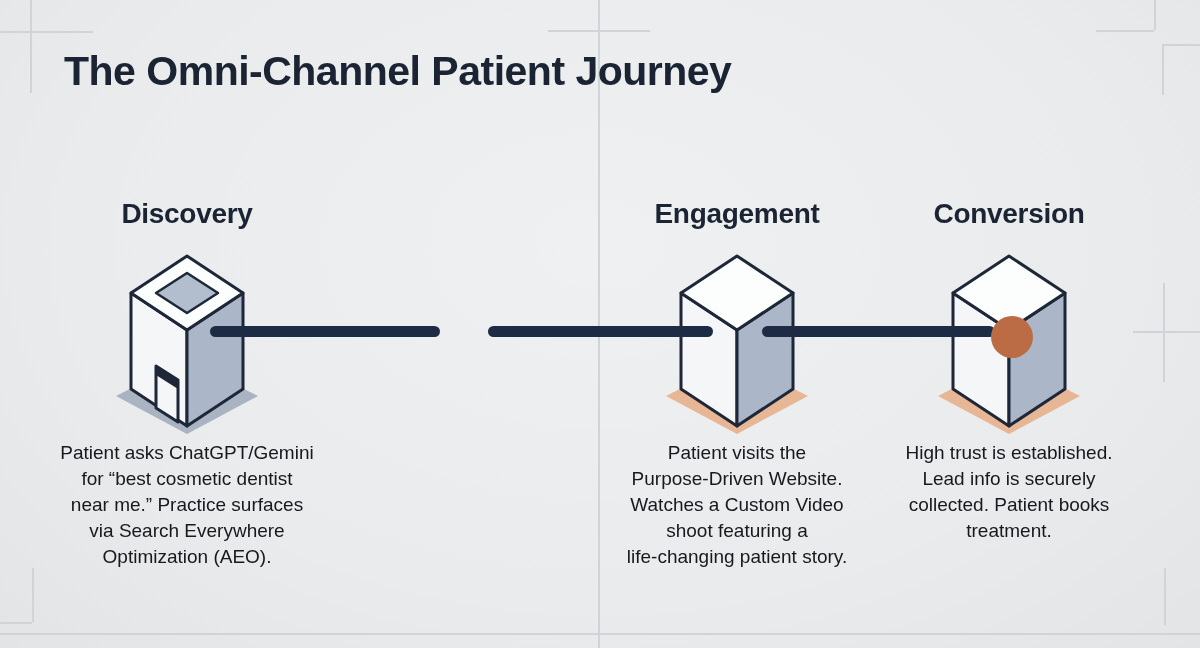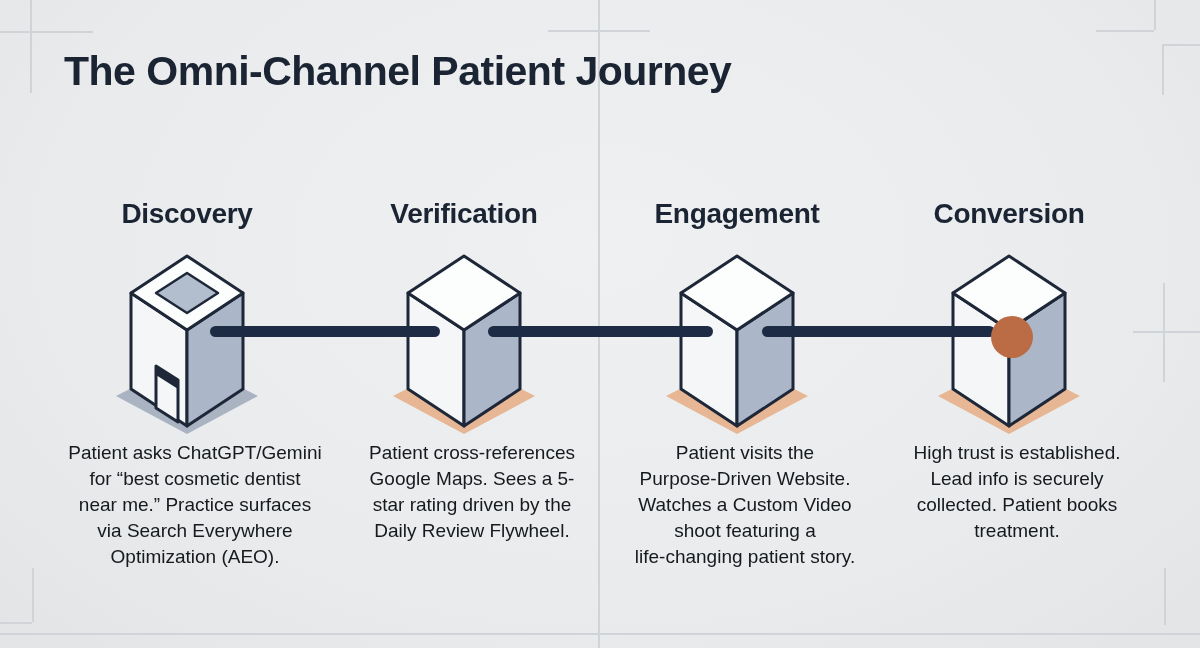--- a/index.html
+++ b/index.html
@@ -23,21 +23,21 @@
     font-size:41px; font-weight:700; letter-spacing:-0.5px;
     color:var(--heading); z-index:2;
   }
   .stage{position:absolute; top:186px; width:282px; z-index:2;}
   .stage-label{
     margin:12px; text-align:center; font-size:28px; font-weight:700;
     color:var(--heading); letter-spacing:-0.3px;
   }
   .icon-wrap{position:absolute; top:62px; left:66px; width:150px; height:196px;}
   .stage-desc{
-    position:absolute; top:254px; left:8px; width:282px; margin:0;
+    position:absolute; top:254px; left:0; width:282px; margin:0;
     text-align:center; font-size:19px; line-height:26px; font-weight:400;
     color:var(--body-text); white-space:pre-line;
   }
   .cube{stroke:var(--cube-outline); stroke-width:3; stroke-linejoin:round;}
   .face-top{fill:var(--cube-top);}
   .face-left{fill:var(--cube-left);}
   .face-right{fill:var(--cube-right);}
   .inner-hole{fill:var(--inner-hole); stroke:var(--cube-outline); stroke-width:2.5; stroke-linejoin:round;}
   .door{fill:var(--cube-left); stroke:var(--cube-outline); stroke-width:3; stroke-linejoin:round;}
   .door-shade{fill:var(--cube-outline); stroke:none;}
@@ -92,35 +92,20 @@
         <polygon class="door-shade" points="44,118 66,132 66,141 44,127"></polygon>
       </svg>
     </div>
     <p class="stage-desc">Patient asks ChatGPT/Gemini
 for “best cosmetic dentist
 near me.” Practice surfaces
 via Search Everywhere
 Optimization (AEO).</p>
   </section>
 
-  <section class="stage" style="left:323px;">
-    <h2 class="stage-label">Verification</h2>
-    <div class="icon-wrap">
-      <svg width="150" height="196" viewBox="0 0 150 196">
-        <polygon class="shadow-peach" points="75,112 146,148 75,186 4,148"></polygon>
-        <polygon class="cube face-left" points="19,45 75,82 75,178 19,141"></polygon>
-        <polygon class="cube face-right" points="131,45 131,141 75,178 75,82"></polygon>
-        <polygon class="cube face-top" points="75,8 131,45 75,82 19,45"></polygon>
-      </svg>
-    </div>
-    <p class="stage-desc">Patient cross-references
-Google Maps. Sees a 5-
-star rating driven by the
-Daily Review Flywheel.</p>
-  </section>
 
   <section class="stage" style="left:868px;">
     <h2 class="stage-label">Conversion</h2>
     <div class="icon-wrap">
       <svg width="150" height="196" viewBox="0 0 150 196">
         <polygon class="shadow-peach" points="75,112 146,148 75,186 4,148"></polygon>
         <polygon class="cube face-left" points="19,45 75,82 75,178 19,141"></polygon>
         <polygon class="cube face-right" points="131,45 131,141 75,178 75,82"></polygon>
         <polygon class="cube face-top" points="75,8 131,45 75,82 19,45"></polygon>
       </svg>

